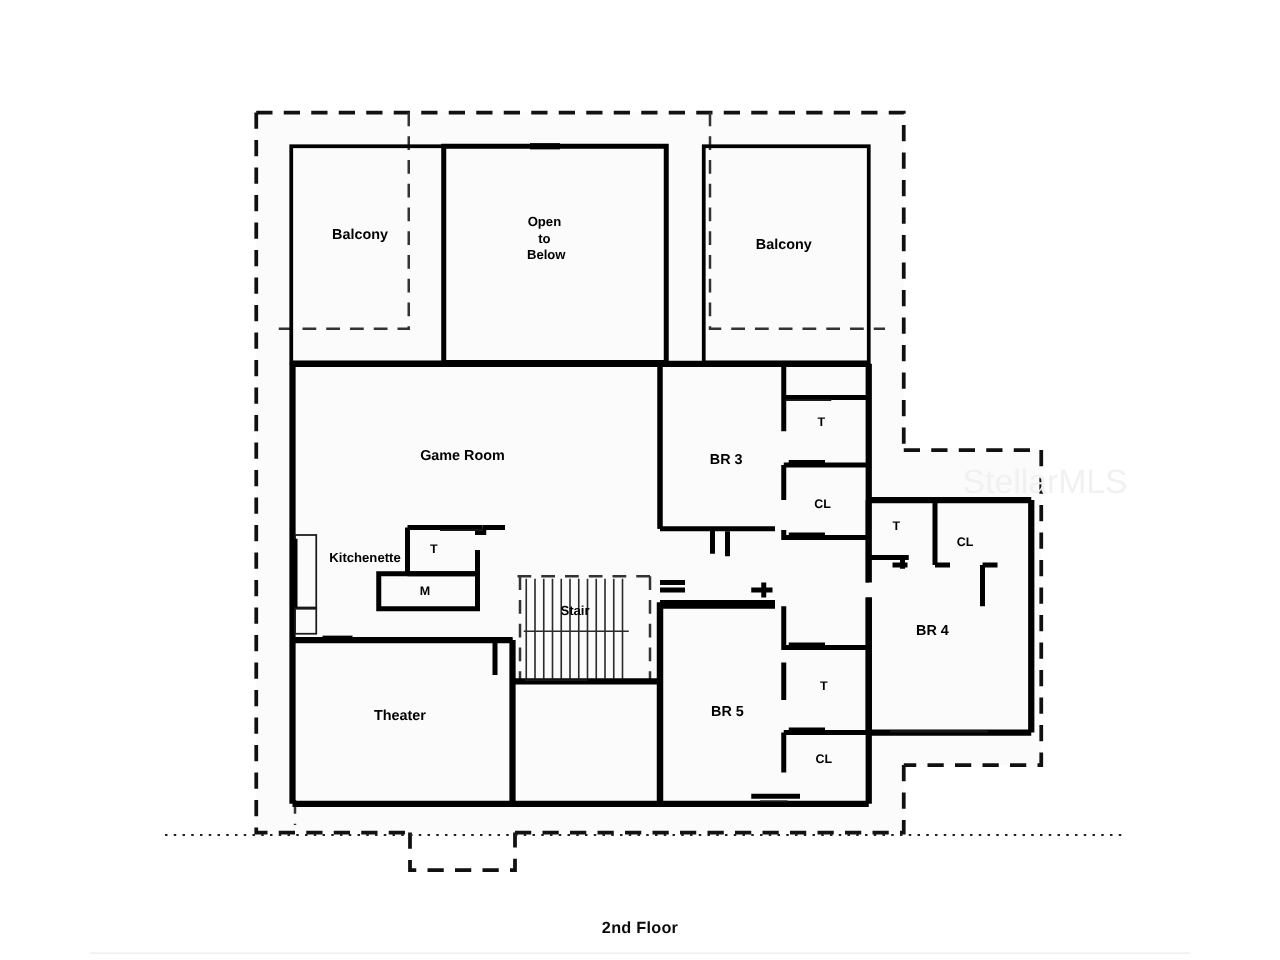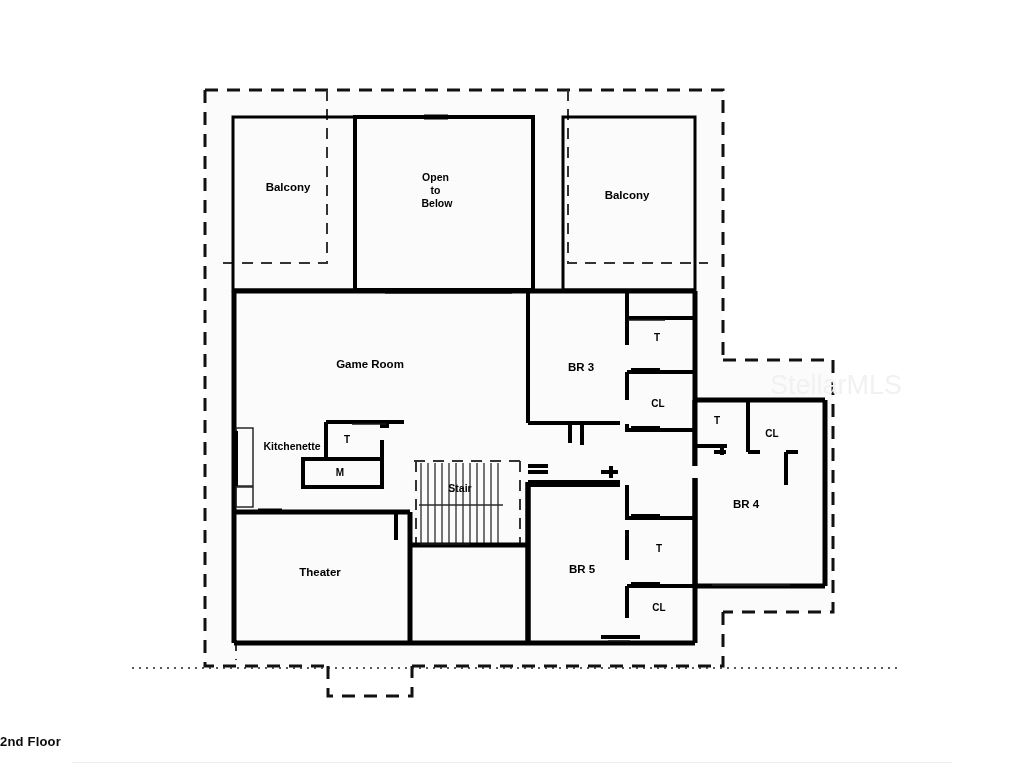--- a/index.html
+++ b/index.html
@@ -71,21 +71,21 @@
     letter-spacing: 0px;
     white-space: nowrap;
     user-select: none;
     text-align: center;
   }
   .caption {
     position: absolute;
     left: 0;
     top: 734px;
     width: 1024px;
-    text-align: left;
+    text-align: center;
     font-family: "Liberation Sans", sans-serif;
     font-size: 13px;
     font-weight: bold;
     color: #0b0b0b;
     letter-spacing: 0.2px;
   }
   .bottom-rule {
     position: absolute;
     left: 72px;
     top: 762px;

